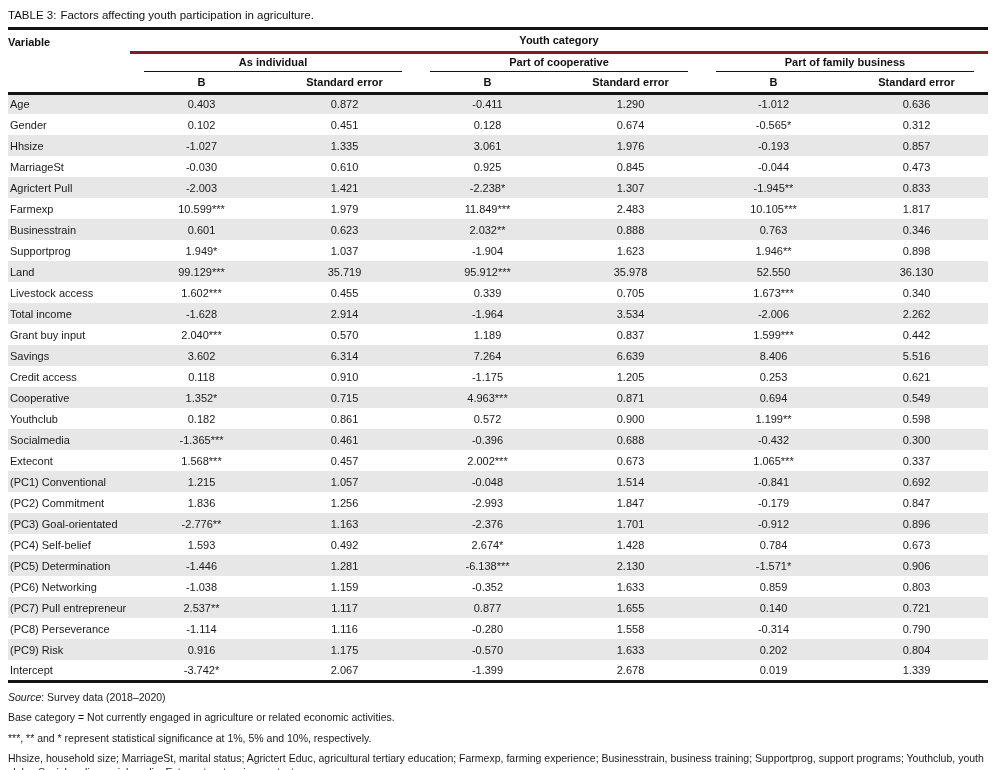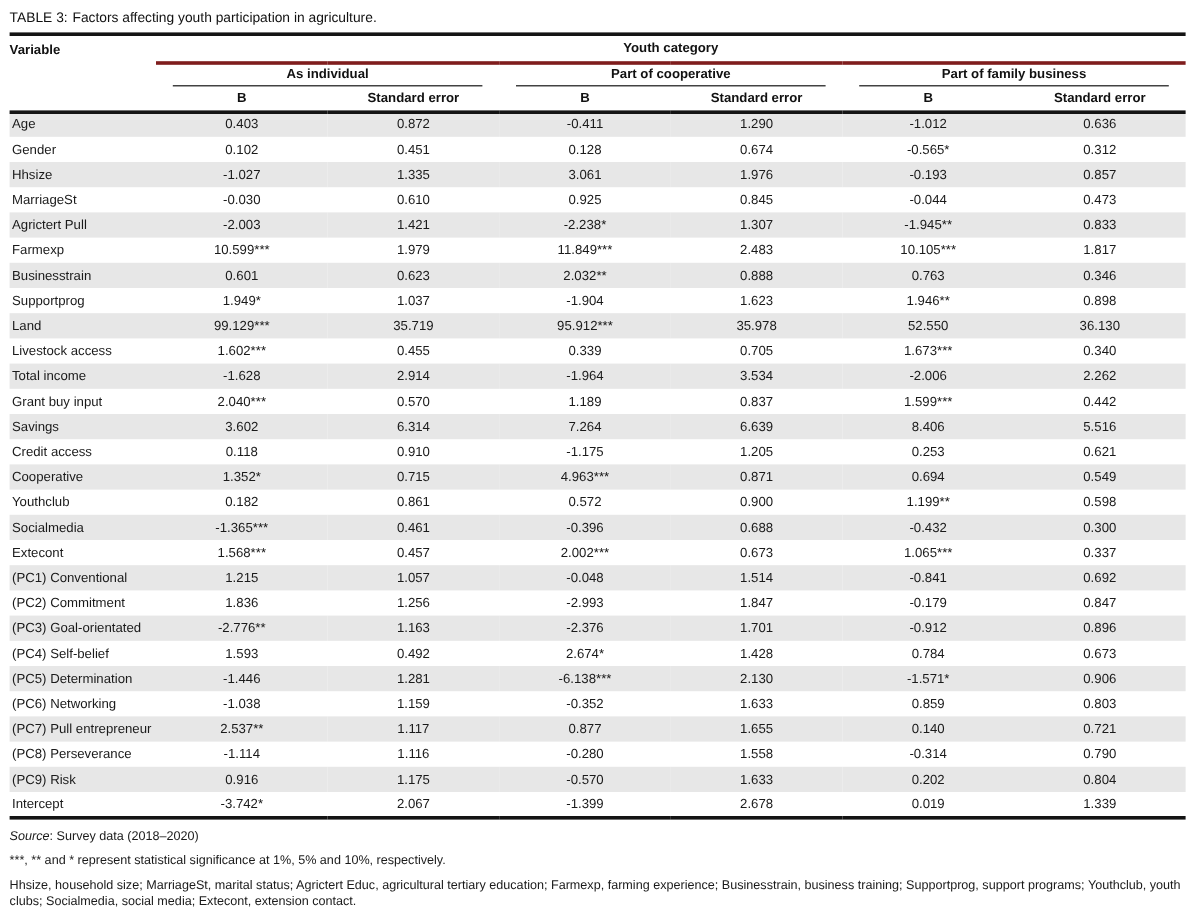--- a/index.html
+++ b/index.html
@@ -363,17 +363,18 @@
           <td>-1.399</td>
           <td>2.678</td>
           <td>0.019</td>
           <td>1.339</td>
         </tr>
       </tbody>
   </table>
 
   <div class="notes">
     <p class="note"><i>Source</i><span>: Survey data (2018–2020)</span></p>
+    <p class="note">Base category = Not currently engaged in agriculture or related economic activities.</p>
     <p class="note">***, ** and * represent statistical significance at 1%, 5% and 10%, respectively.</p>
     <p class="note">Hhsize, household size; MarriageSt, marital status; Agrictert Educ, agricultural tertiary education; Farmexp, farming experience; Businesstrain, business training; Supportprog, support programs; Youthclub, youth clubs; Socialmedia, social media; Extecont, extension contact.</p>
   </div>
 
 </div>
 
 </body></html>

